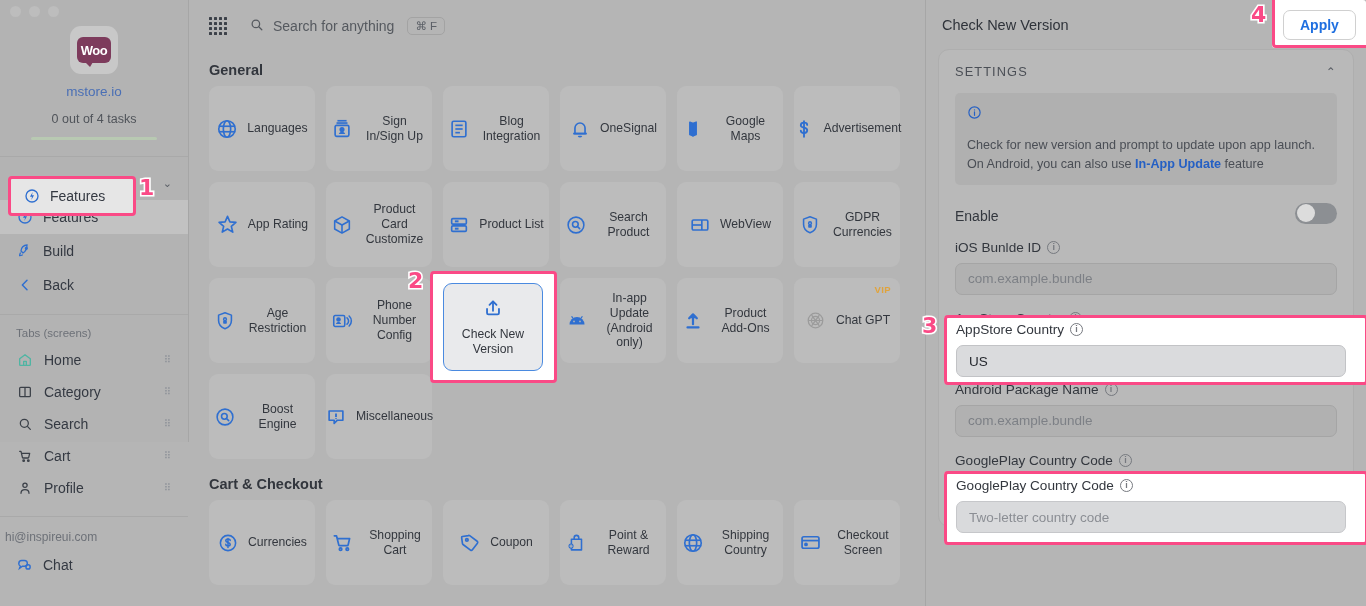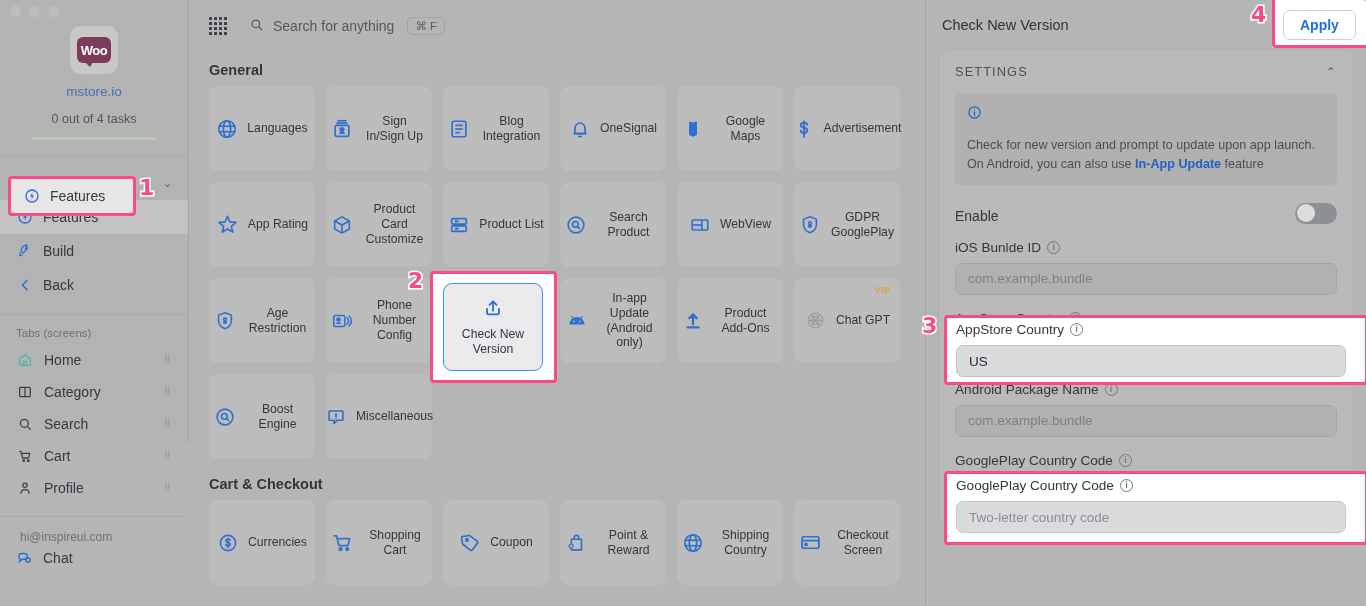--- a/index.html
+++ b/index.html
@@ -48,22 +48,22 @@
   .nav-ico { width:17px; height:17px; display:inline-flex; align-items:center; justify-content:center; }
   .nav-ico svg { display:block; }
 
   .sb-divider2 { height:1px; background:#a9a9a9; margin-top:12px; }
   .sect-label { font-size:11.5px; color:#6d7178; padding:12px 16px 5px; }
   .tab-row {
     display:flex; align-items:center; gap:11px; height:32px; padding:0 16px; font-size:14px; color:#343942;
   }
   .tab-row .grip { margin-left:auto; color:#8d9198; line-height:6px; font-size:10px; letter-spacing:1px;}
   .sb-divider3 { height:1px; background:#a9a9a9; margin-top:12px; }
-  .sb-mail { font-size:12px; color:#6d7178; padding:13px 20px 6px; }
-  .chat-row { display:flex;gap:10px;padding:0 16px;height:30px;font-size:14px;color:#343942;}
+  .sb-mail { font-size:12px; color:#6d7178; padding:13px 5px 6px; }
+  .chat-row { display:flex;align-items:center;gap:10px;padding:0 16px;height:30px;font-size:14px;color:#343942;}
 
   
   .main { flex:1 1 auto; position:relative; background:#b5b5b5; overflow:hidden; }
   .topbar { height:52px; display:flex; align-items:center; padding:0 20px; gap:22px; }
   .gridicon { display:grid; grid-template-columns:repeat(4,3px); grid-template-rows:repeat(4,3px);
     gap:2px; }
   .gridicon i { width:3px;height:3px;background:#3c4149;display:block;border-radius:0.5px; }
   .search-wrap { display:flex; align-items:center; gap:9px; color:#55595f; font-size:14px;}
   .kbd { border:1px solid #a3a3a3; border-radius:5px; padding:1px 7px; font-size:11.5px; color:#5c6067; margin-left:4px;}
 
@@ -418,21 +418,21 @@
       </div>
 
       <div class="card">
         <span class="ic">
           <svg width="22" height="22" viewBox="0 0 24 24" fill="none" stroke="#2f6fd0" stroke-width="1.7" stroke-linejoin="round">
               <path d="M12 3l7 2.6v5.8c0 4.3-3 7.5-7 9-4-1.5-7-4.7-7-9V5.6z"></path>
               <rect x="10" y="11" width="4" height="4" rx="0.8" fill="#2f6fd0" stroke="none"></rect>
               <path d="M10.6 11V9.8a1.4 1.4 0 0 1 2.8 0V11"></path>
             </svg>
         </span>
-        <span>GDPR GooglePlay</span>
+        <span>GDPR Currencies</span>
       </div>
 
       <div class="card">
         <span class="ic">
           <svg width="22" height="22" viewBox="0 0 24 24" fill="none" stroke="#2f6fd0" stroke-width="1.7" stroke-linejoin="round">
               <path d="M12 3l7 2.6v5.8c0 4.3-3 7.5-7 9-4-1.5-7-4.7-7-9V5.6z"></path>
               <rect x="10" y="11" width="4" height="4" rx="0.8" fill="#2f6fd0" stroke="none"></rect>
               <path d="M10.6 11V9.8a1.4 1.4 0 0 1 2.8 0V11"></path>
             </svg>
         </span>

